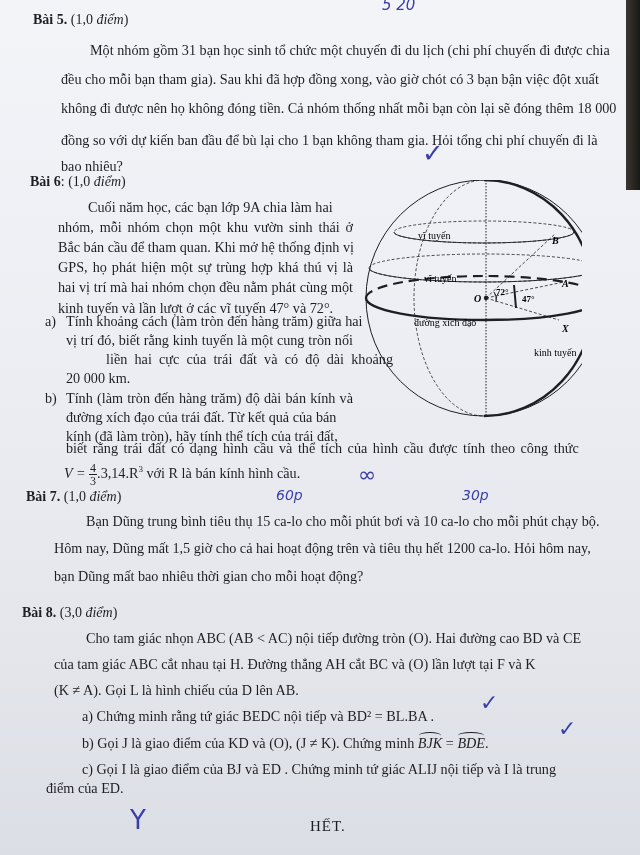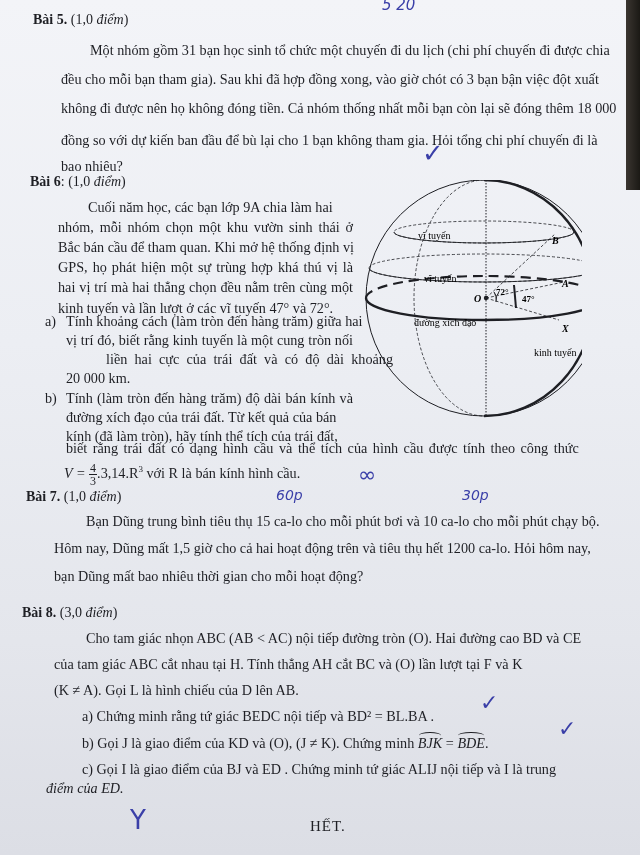--- a/index.html
+++ b/index.html
@@ -59,21 +59,21 @@
 
 <div class="line heading" style="left:30px;top:174px;">
   <b>Bài 6</b><span>:</span>
   <span>(1,0</span>
   <i>điểm</i><span>)</span>
 </div>
 <div class="line" style="left:88px;top:199px;width:264px;">Cuối năm học, các bạn lớp 9A chia làm hai</div>
 <div class="line justify" style="left:58px;top:219px;width:295px;">nhóm, mỗi nhóm chọn một khu vườn sinh thái ở</div>
 <div class="line justify" style="left:58px;top:239px;width:295px;">Bắc bán cầu để tham quan. Khi mở hệ thống định vị</div>
 <div class="line justify" style="left:58px;top:259px;width:295px;">GPS, họ phát hiện một sự trùng hợp khá thú vị là</div>
-<div class="line justify" style="left:58px;top:279px;width:295px;">hai vị trí mà hai thẳng chọn đều nằm trên cùng một</div>
+<div class="line justify" style="left:58px;top:279px;width:295px;">hai vị trí mà hai nhóm chọn đều nằm phát cùng một</div>
 <div class="line" style="left:58px;top:300px;">kinh tuyến và lần lượt ở các vĩ tuyến 47° và 72°.</div>
 
 <div class="line" style="left:45px;top:313px;">a)</div>
 <div class="line justify" style="left:66px;top:313px;width:287px;">Tính khoảng cách (làm tròn đến hàng trăm) giữa hai</div>
 <div class="line justify" style="left:66px;top:332px;width:287px;">vị trí đó, biết rằng kinh tuyến là một cung tròn nối</div>
 <div class="line justify" style="left:66px;top:351px;width:287px;margin-left:40px;">liền hai cực của trái đất và có độ dài khoảng</div>
 <div class="line" style="left:66px;top:370px;">20 000 km.</div>
 
 <div class="line" style="left:45px;top:390px;">b)</div>
 <div class="line justify" style="left:66px;top:390px;width:287px;">Tính (làm tròn đến hàng trăm) độ dài bán kính và</div>
@@ -155,25 +155,25 @@
 <div class="line" style="left:86px;top:513px;">Bạn Dũng trung bình tiêu thụ 15 ca-lo cho mỗi phút bơi và 10 ca-lo cho mỗi phút chạy bộ.</div>
 <div class="line" style="left:54px;top:540px;">Hôm nay, Dũng mất 1,5 giờ cho cả hai hoạt động trên và tiêu thụ hết 1200 ca-lo. Hỏi hôm nay,</div>
 <div class="line" style="left:54px;top:568px;">bạn Dũng mất bao nhiêu thời gian cho mỗi hoạt động?</div>
 
 <div class="line heading" style="left:22px;top:605px;">
   <b>Bài 8.</b>
   <span>(3,0</span>
   <i>điểm</i><span>)</span>
 </div>
 <div class="line" style="left:86px;top:630px;">Cho tam giác nhọn ABC (AB &lt; AC) nội tiếp đường tròn (O). Hai đường cao BD và CE</div>
-<div class="line" style="left:54px;top:656px;">của tam giác ABC cắt nhau tại H. Tính thẳng AH cắt BC và (O) lần lượt tại F và K</div>
+<div class="line" style="left:54px;top:656px;">của tam giác ABC cắt nhau tại H. Đường thẳng AH cắt BC và (O) lần lượt tại F và K</div>
 <div class="line" style="left:54px;top:682px;">(K ≠ A). Gọi L là hình chiếu của D lên AB.</div>
 <div class="line" style="left:82px;top:708px;">a) Chứng minh rằng tứ giác BEDC nội tiếp và BD² = BL.BA .</div>
 <div class="abs ink" style="left:480px;top:690px;font-size:22px;font-style:normal;">✓</div>
 <div class="line" style="left:82px;top:735px;">
   <span>b) Gọi J là giao điểm của KD và (O), (J ≠ K). Chứng minh </span><span class="arc math">BJK</span><span> = </span><span class="arc math">BDE</span><span>.</span>
 </div>
 <div class="abs ink" style="left:558px;top:716px;font-size:22px;font-style:normal;">✓</div>
 <div class="line" style="left:82px;top:761px;">c) Gọi I là giao điểm của BJ và ED . Chứng minh tứ giác ALIJ nội tiếp và I là trung</div>
-<div class="line" style="left:46px;top:780px;font-style:italic;">điểm của ED.</div>
+<div class="line" style="left:46px;top:780px;">điểm của ED.</div>
 <div class="abs ink" style="left:130px;top:805px;font-size:26px;font-style:normal;">Y</div>
 
 <div class="line het" style="left:310px;top:818px;">HẾT.</div>
 
 </body></html>

